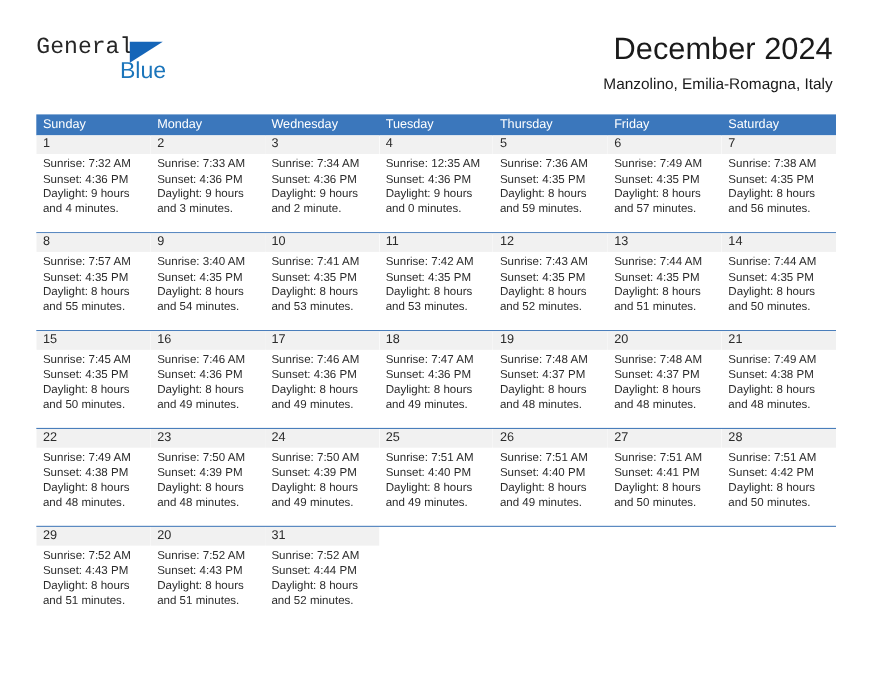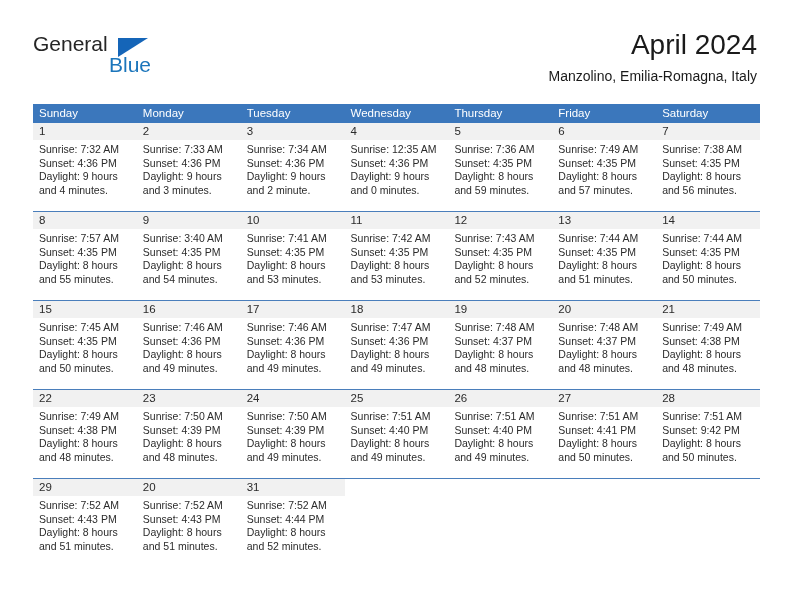--- a/index.html
+++ b/index.html
@@ -37,21 +37,21 @@
     height: 48px;
   }
   .logo-general {
     position: absolute;
     left: 0;
     top: 0;
     font-size: 21px;
     letter-spacing: 0px;
     color: #262626;
     line-height: 22px;
-    font-family: Liberation Sans, sans-serif;
+    font-family: Liberation Mono, monospace;
   }
   .logo-triangle {
     position: absolute;
     left: 85px;
     top: 5px;
     width: 0;
     height: 0;
     border-left: 30px solid #1565b8;
     border-bottom: 19px solid transparent;
   }
@@ -157,33 +157,33 @@
 
   <div class="header">
 
     <div class="logo">
       <span class="logo-general">General</span>
       <span class="logo-triangle"></span>
       <span class="logo-blue">Blue</span>
     </div>
 
     <div class="title-block">
-      <div class="cal-title">April 2024</div>
+      <div class="cal-title">December 2024</div>
       <div class="cal-subtitle">Manzolino, Emilia-Romagna, Italy</div>
     </div>
 
   </div>
 
   <div class="calendar">
 
     <div class="weekday-row">
       <div class="weekday-cell">Sunday</div>
       <div class="weekday-cell">Monday</div>
+      <div class="weekday-cell">Wednesday</div>
       <div class="weekday-cell">Tuesday</div>
-      <div class="weekday-cell">Wednesday</div>
       <div class="weekday-cell">Thursday</div>
       <div class="weekday-cell">Friday</div>
       <div class="weekday-cell">Saturday</div>
     </div>
 
     <div class="week-row first">
       <div class="day-cell">
         <div class="day-number-band">1</div>
         <div class="day-info">
           <div>Sunrise: 7:32 AM</div>
@@ -432,21 +432,21 @@
           <div>Sunrise: 7:51 AM</div>
           <div>Sunset: 4:41 PM</div>
           <div>Daylight: 8 hours</div>
           <div>and 50 minutes.</div>
         </div>
       </div>
       <div class="day-cell">
         <div class="day-number-band">28</div>
         <div class="day-info">
           <div>Sunrise: 7:51 AM</div>
-          <div>Sunset: 9:42 PM</div>
+          <div>Sunset: 4:42 PM</div>
           <div>Daylight: 8 hours</div>
           <div>and 50 minutes.</div>
         </div>
       </div>
     </div>
 
     <div class="week-row">
       <div class="day-cell">
         <div class="day-number-band">29</div>
         <div class="day-info">

